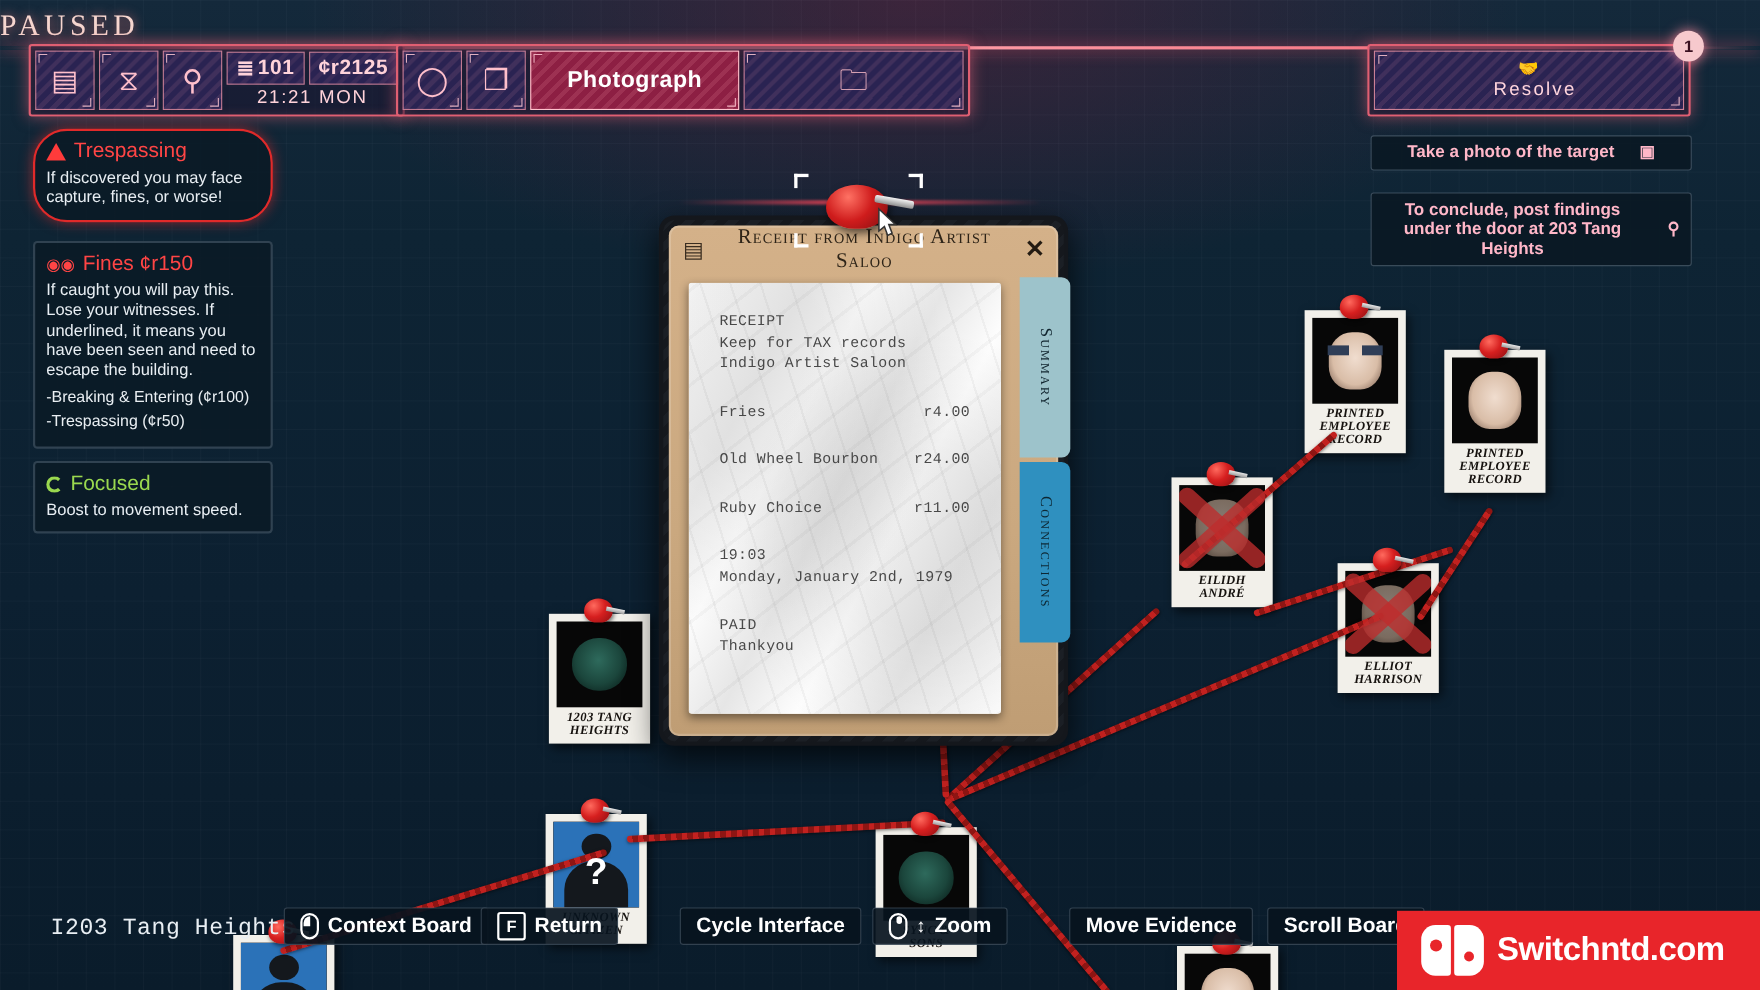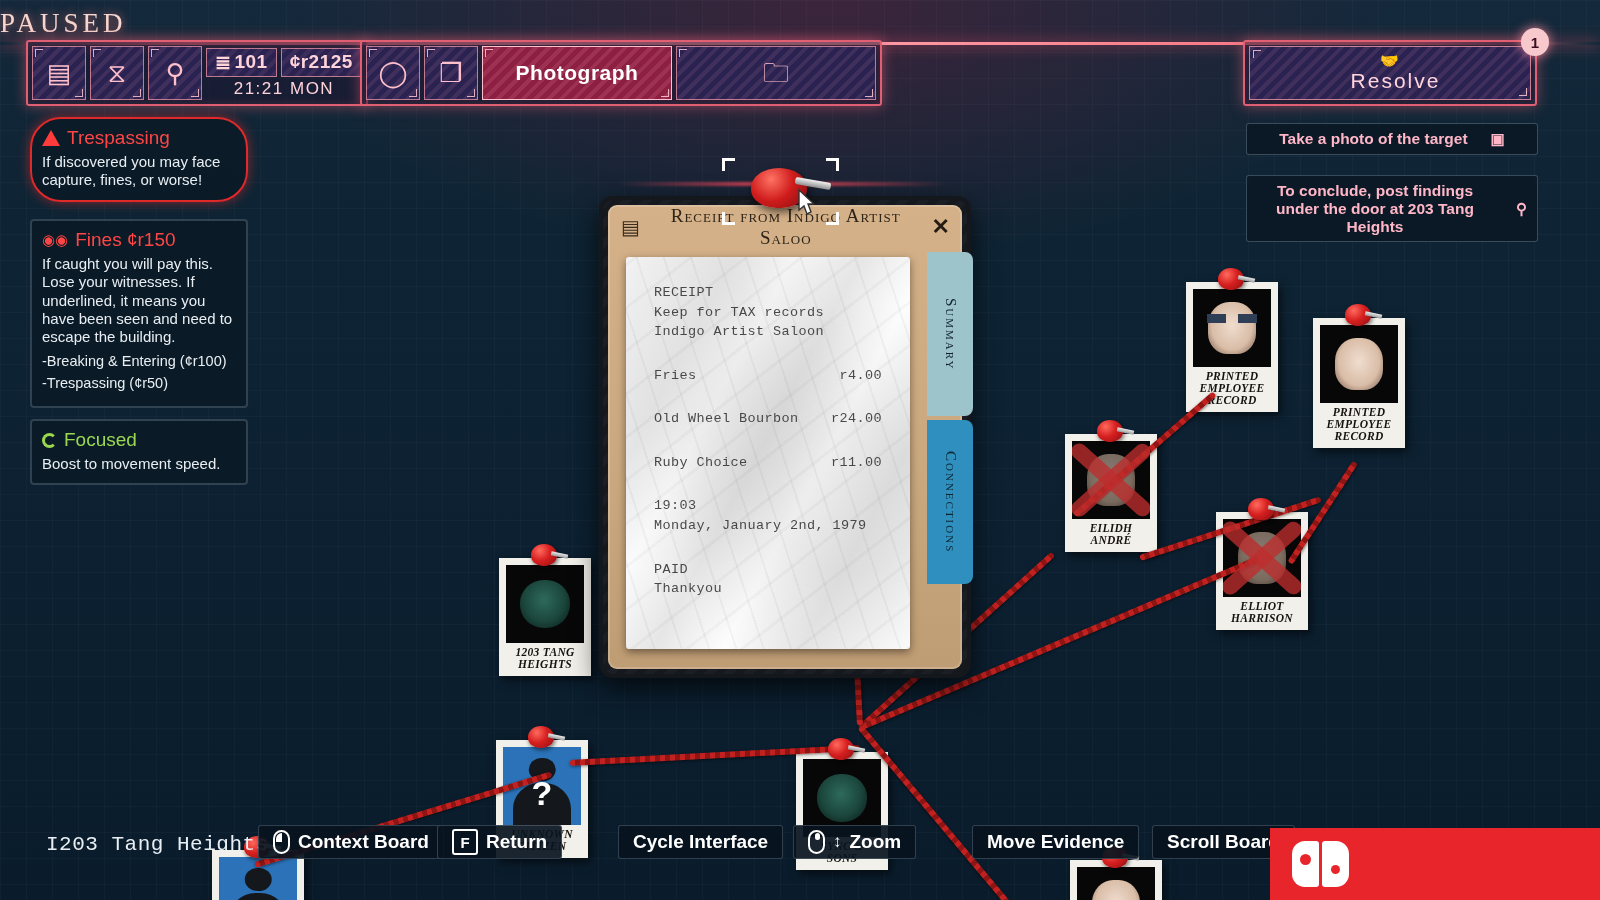--- a/index.html
+++ b/index.html
@@ -100,21 +100,21 @@
     background: repeating-linear-gradient(135deg, rgba(255,160,175,.10) 0 4px, rgba(40,30,70,0) 4px 9px), #2a2352;
     position: relative;
     color: #ffd5dd;
   }
   .resolve-inner::before, .resolve-inner::after {
     content: ""; position: absolute; width: 7px; height: 7px;
     border: 1px solid rgba(255,200,210,.85);
   }
   .resolve-inner::before { left: 3px; top: 3px; border-right: none; border-bottom: none; }
   .resolve-inner::after { right: 3px; bottom: 3px; border-left: none; border-top: none; }
-  .resolve-label { font-size: 21px; letter-spacing: 2px; margin-left: 11px; }
+  .resolve-label { font-size: 17px; letter-spacing: 2px; margin-left: 11px; }
   .resolve-icon { font-size: 15px; line-height: 1; margin-bottom: 1px; }
   .badge {
     position: absolute; right: -14px; top: -14px;
     width: 28px; height: 28px; border-radius: 50%;
     background: #f7c9cd; color: #3a1020;
     display: flex; align-items: center; justify-content: center;
     font-size: 15px; font-weight: bold;
     box-shadow: 0 0 12px rgba(255,140,160,.9);
   }
 
@@ -702,14 +702,15 @@
 
   <div class="watermark">
     <div class="wm-logo">
       <div class="wm-l">
           <i></i>
         </div>
       <div class="wm-r">
           <i></i>
         </div>
     </div>
+    <div class="wm-text">Switchntd.com</div>
   </div>
 </div>
 
 </body></html>

